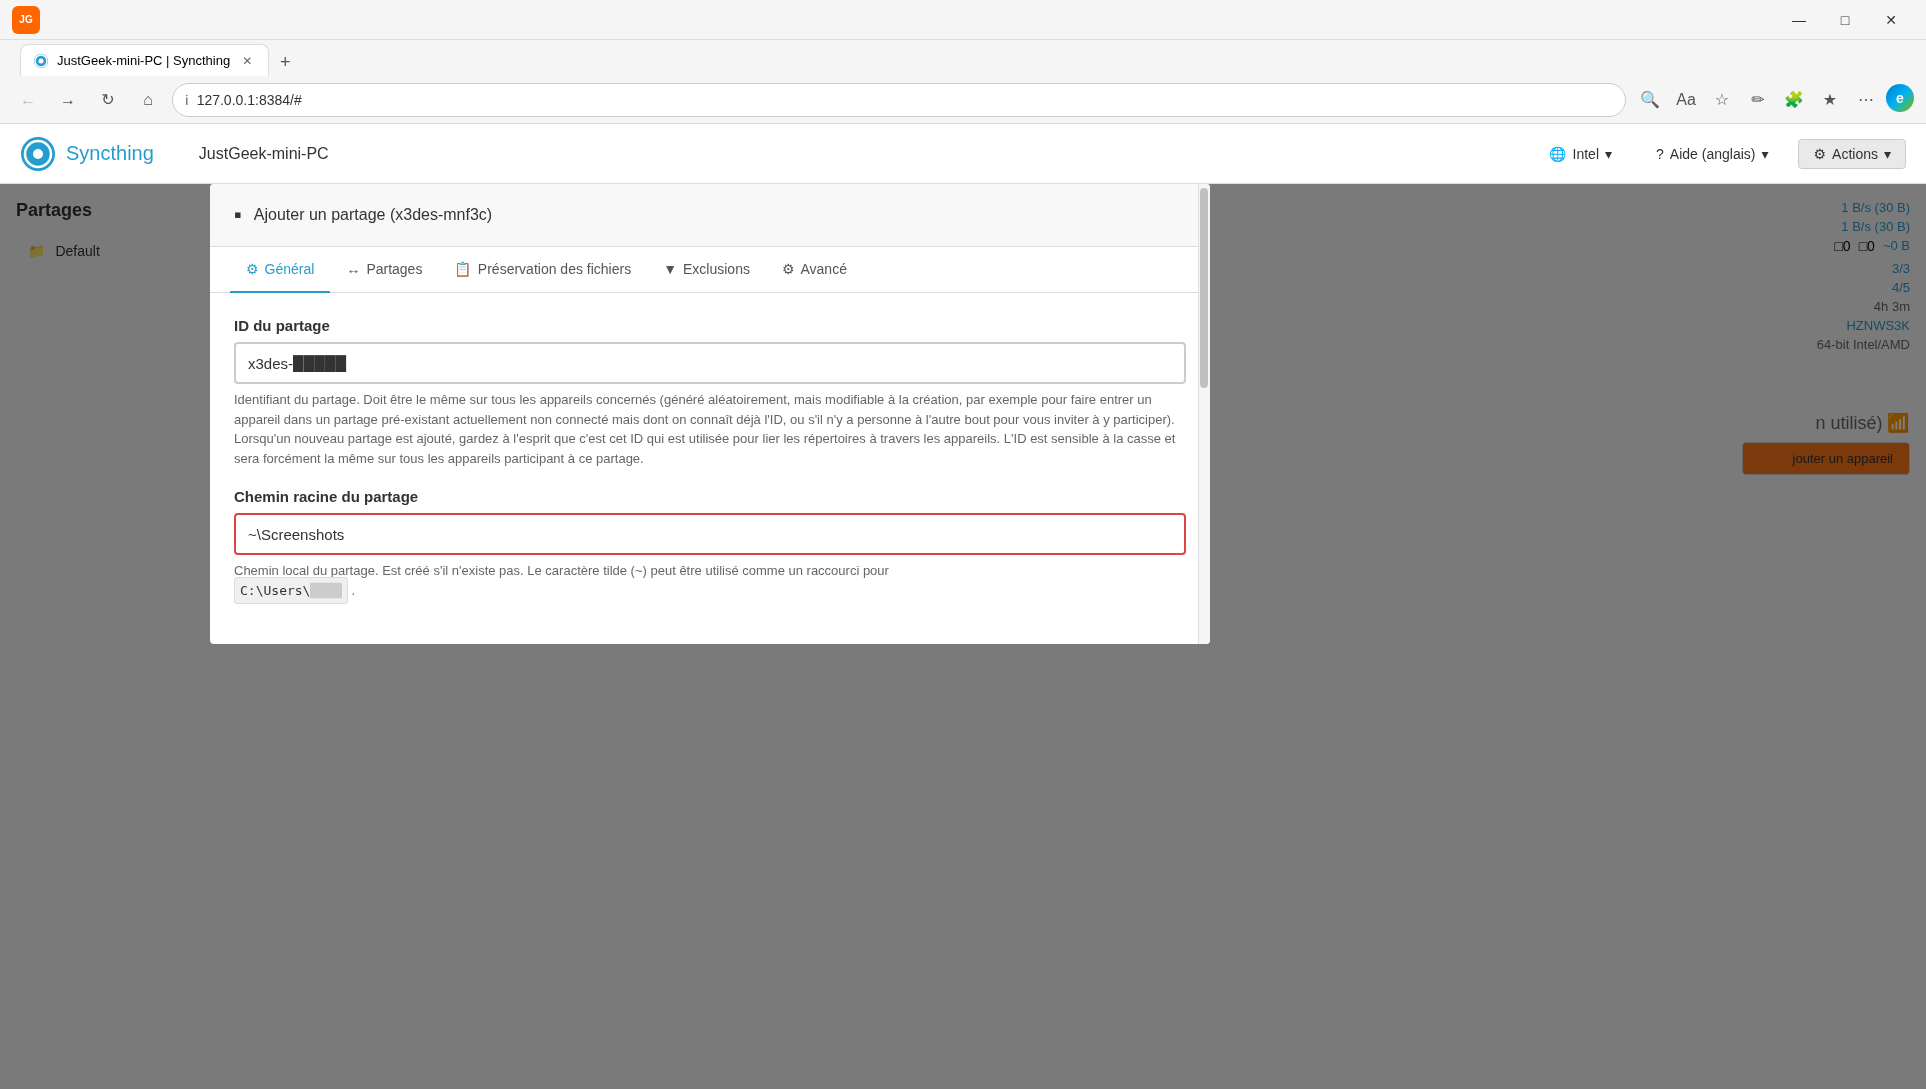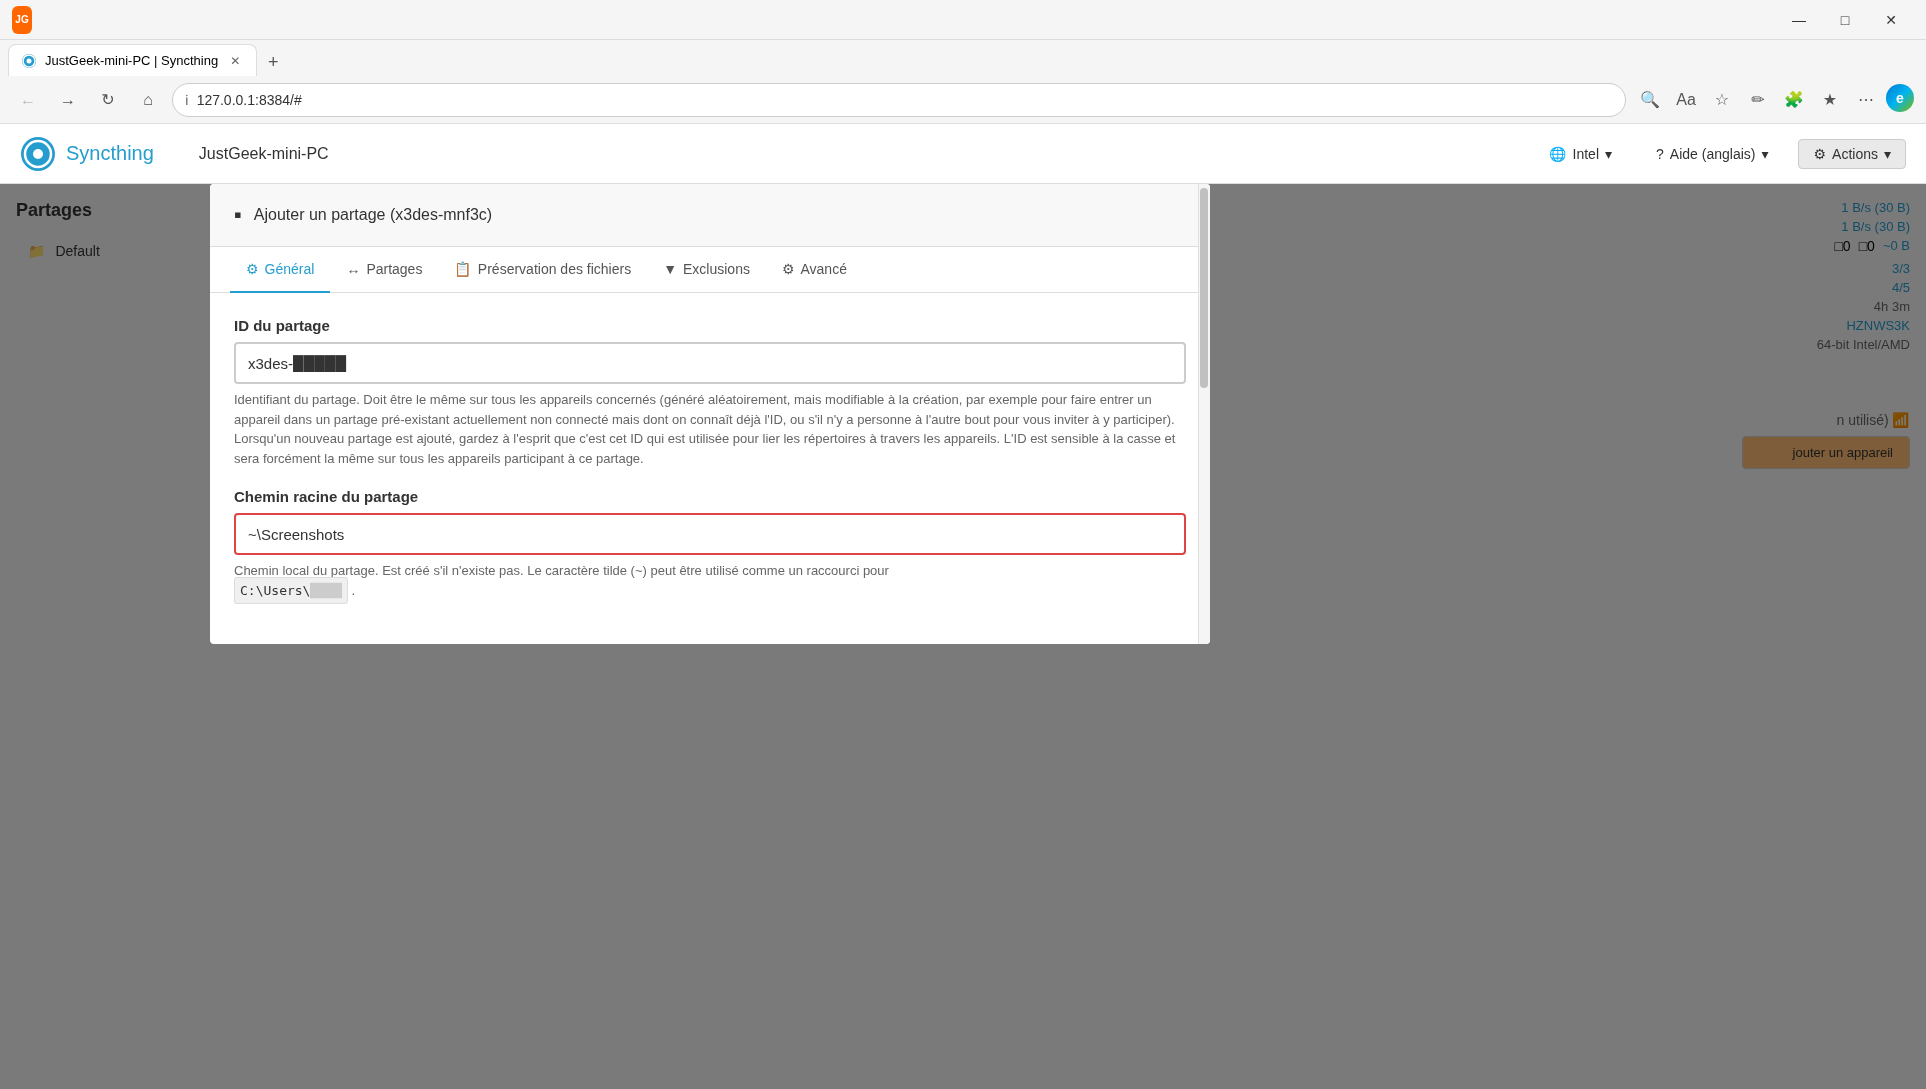--- a/index.html
+++ b/index.html
@@ -32,35 +32,35 @@
       height: 32px;
       display: flex;
       align-items: center;
       justify-content: center;
       font-size: 14px;
       color: #333;
       cursor: pointer;
       border-radius: 4px;
     }
     .just-geek-icon {
-      width: 20px;
+      width: 28px;
       height: 28px;
       background: #ff6600;
       border-radius: 6px;
       display: flex;
       align-items: center;
       justify-content: center;
       color: white;
       font-size: 10px;
       font-weight: bold;
     }
     .tab-bar {
       display: flex;
       align-items: flex-end;
-      padding: 0 8px;
+      padding: 0 20px;
       height: 36px;
       gap: 2px;
     }
     .tab {
       display: flex;
       align-items: center;
       gap: 8px;
       padding: 0 12px;
       height: 32px;
       background: white;
@@ -371,21 +371,21 @@
       font-size: 13px;
       margin-bottom: 4px;
     }
     .bg-stat-label {
       color: #666;
       font-size: 13px;
       margin-bottom: 4px;
     }
 
     .add-device-btn {
-      background: #fdba74;
+      background: #f97316;
       border: 1px solid #ccc;
       border-radius: 4px;
       padding: 8px 16px;
       font-size: 13px;
       color: #333;
       cursor: pointer;
       white-space: nowrap;
     }
   </style>
 </head>
@@ -488,21 +488,21 @@
       <div style="display:flex; gap:8px; justify-content:flex-end; margin-bottom:4px;">
         <span>□0</span>
         <span>□0</span>
         <span class="bg-stat">~0 B</span>
       </div>
       <div class="bg-stat">3/3</div>
       <div class="bg-stat">4/5</div>
       <div class="bg-stat-label">4h 3m</div>
       <div class="bg-stat">HZNWS3K</div>
       <div class="bg-stat-label">64-bit Intel/AMD</div>
-      <div style="margin-top: 60px; margin-bottom:8px; color:#666; font-size:14px;">
+      <div style="margin-top: 60px; margin-bottom:8px; color:#666; font-size:18px;">
         <span>n utilisé)</span>
         <span>📶</span>
       </div>
       <div class="add-device-btn">jouter un appareil</div>
     </div>
 
     <div class="modal-overlay">
       <div class="modal">
 
         <div class="modal-header">

